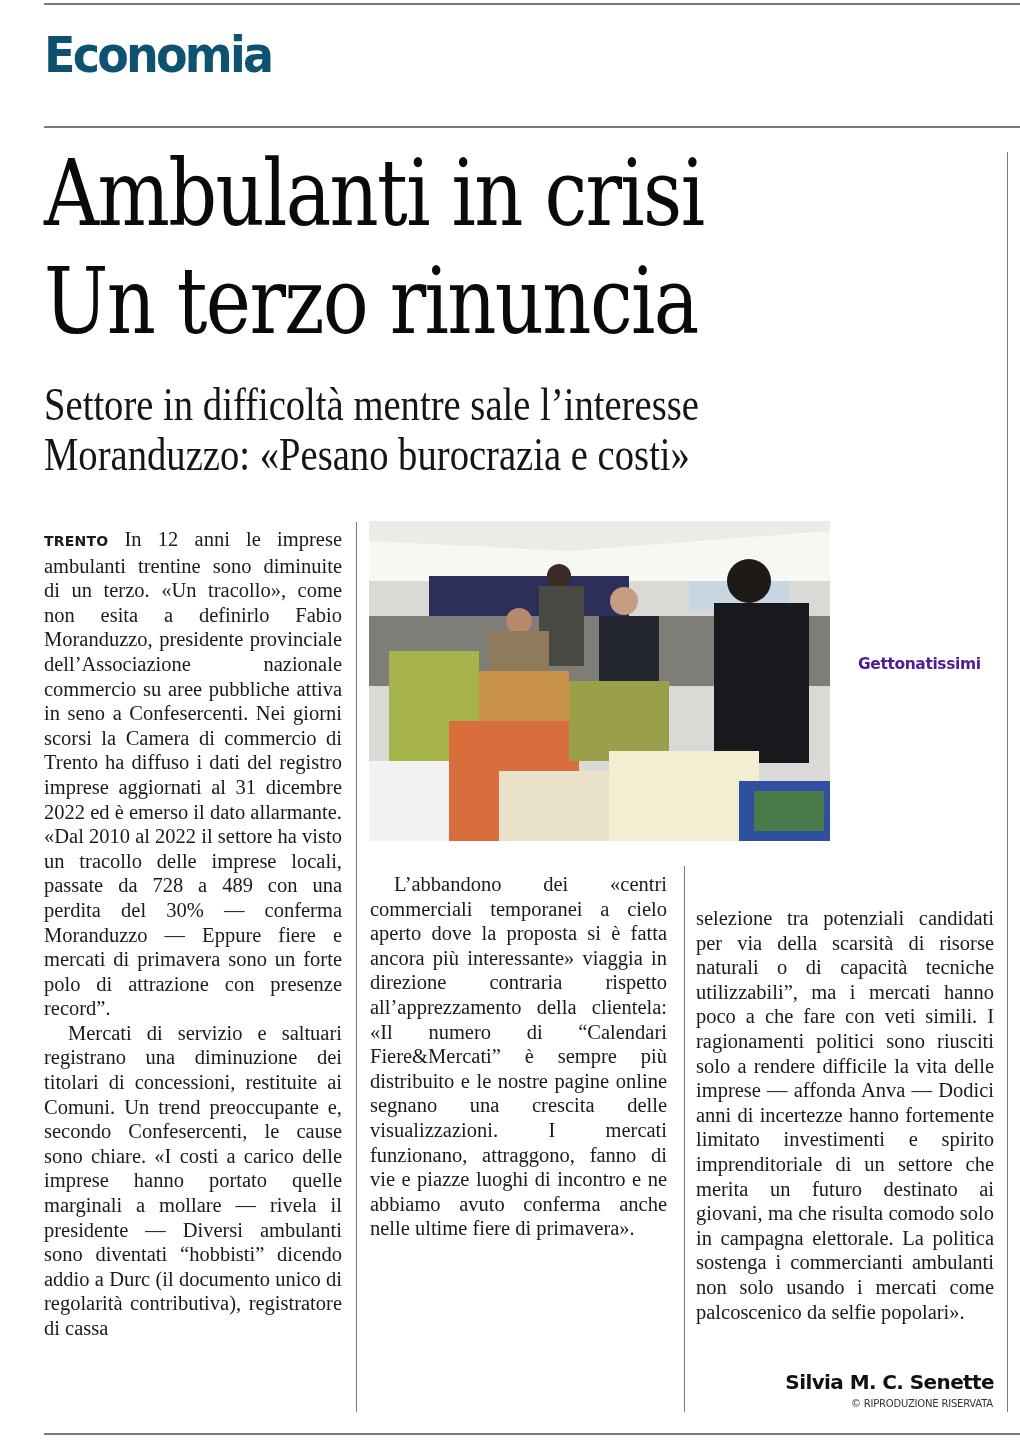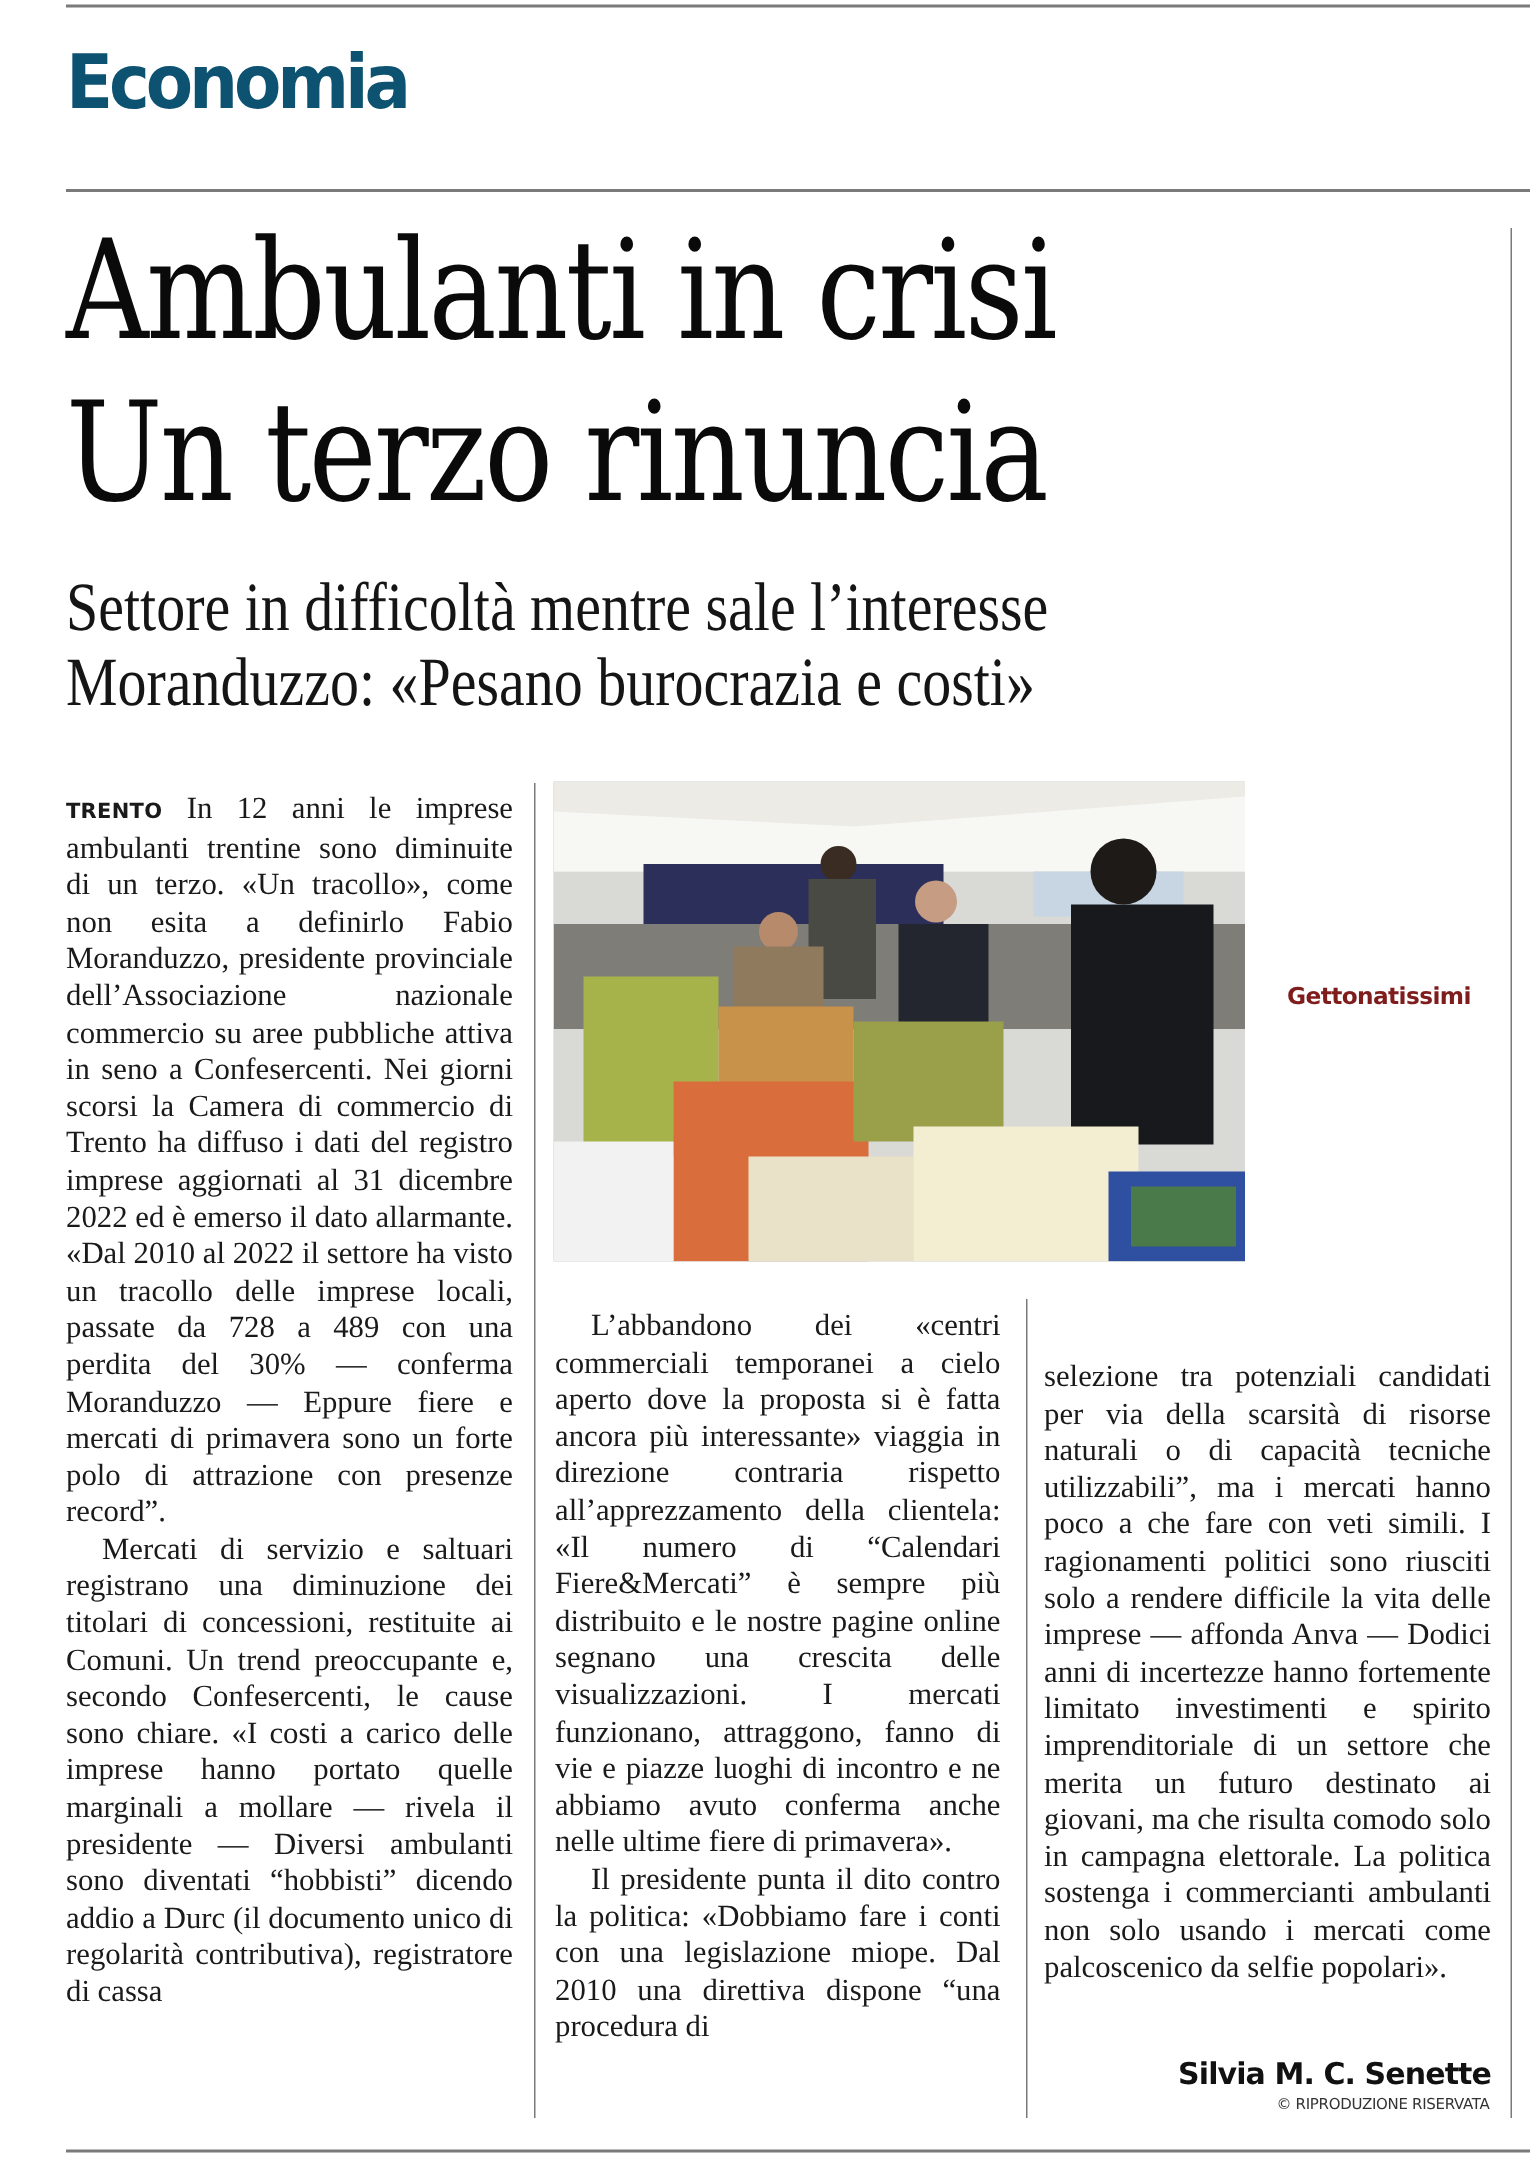--- a/index.html
+++ b/index.html
@@ -35,21 +35,21 @@
     font-family:"DejaVu Sans", sans-serif; font-weight:bold; font-size:14px;
     letter-spacing:0.2px;
   }
   .photo {
     position:absolute; left:369px; top:521px; width:461px; height:320px;
     overflow:hidden; background:#cfcfcf;
   }
   .caption {
     position:absolute; left:858px; top:652px; width:150px;
     font-family:"DejaVu Sans", sans-serif; font-size:15.5px; line-height:24.6px;
-    color:#7f1d1d; letter-spacing:-0.4px;
+    color:#4c1d95; letter-spacing:-0.4px;
   }
   .caption .cap-title { font-weight:bold; }
   .byline {
     position:absolute; right:26px; top:1370px;
     font-family:"DejaVu Sans", sans-serif; font-weight:bold; font-size:20px;
     letter-spacing:-0.6px; color:#111;
   }
   .rights {
     position:absolute; right:27px; top:1398px;
     font-family:"DejaVu Sans", sans-serif; font-size:10px; color:#333; letter-spacing:-0.2px;
@@ -108,21 +108,20 @@
     <rect x="0" y="240" width="80" height="80" fill="#f2f2f2"></rect>
   </svg>
 </div>
 
 <div class="caption">
   <div class="cap-title">Gettonatissimi</div>
 </div>
 
 <div class="col" style="left:370px; top:872px; width:297px;">
   <p class="indent">L’abbandono dei «centri commerciali temporanei a cielo aperto dove la proposta si è fatta ancora più interessante» viaggia in direzione contraria rispetto all’apprezzamento della clientela: «Il numero di “Calendari Fiere&amp;Mercati” è sempre più distribuito e le nostre pagine online segnano una crescita delle visualizzazioni. I mercati funzionano, attraggono, fanno di vie e piazze luoghi di incontro e ne abbiamo avuto conferma anche nelle ultime fiere di primavera».</p>
-  <p class="indent">Il presidente punta il dito contro la politica: «Dobbiamo fare i conti con una legislazione miope. Dal 2010 una direttiva dispone “una procedura di</p>
 </div>
 <div class="rule-v" style="left:684px; top:866px; height:546px;"></div>
 
 <div class="col" style="left:696px; top:906px; width:298px;">
   <p>selezione tra potenziali candidati per via della scarsità di risorse naturali o di capacità tecniche utilizzabili”, ma i mercati hanno poco a che fare con veti simili. I ragionamenti politici sono riusciti solo a rendere difficile la vita delle imprese — affonda Anva — Dodici anni di incertezze hanno fortemente limitato investimenti e spirito imprenditoriale di un settore che merita un futuro destinato ai giovani, ma che risulta comodo solo in campagna elettorale. La politica sostenga i commercianti ambulanti non solo usando i mercati come palcoscenico da selfie popolari».</p>
 </div>
 
 <div class="byline">Silvia M. C. Senette</div>
 <div class="rights">© RIPRODUZIONE RISERVATA</div>
 

